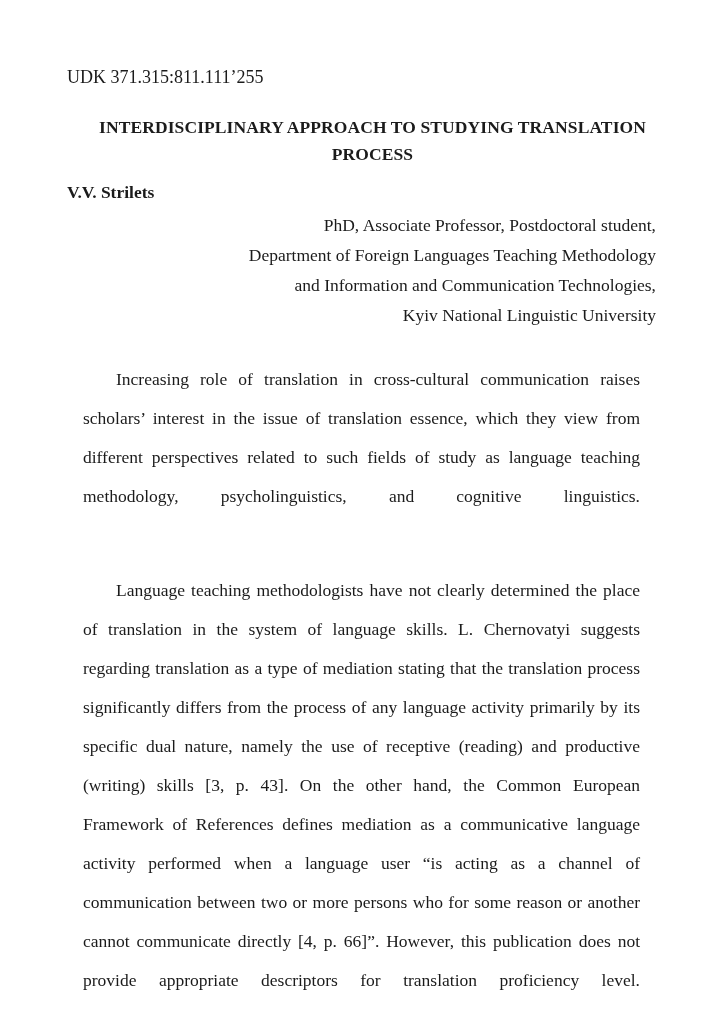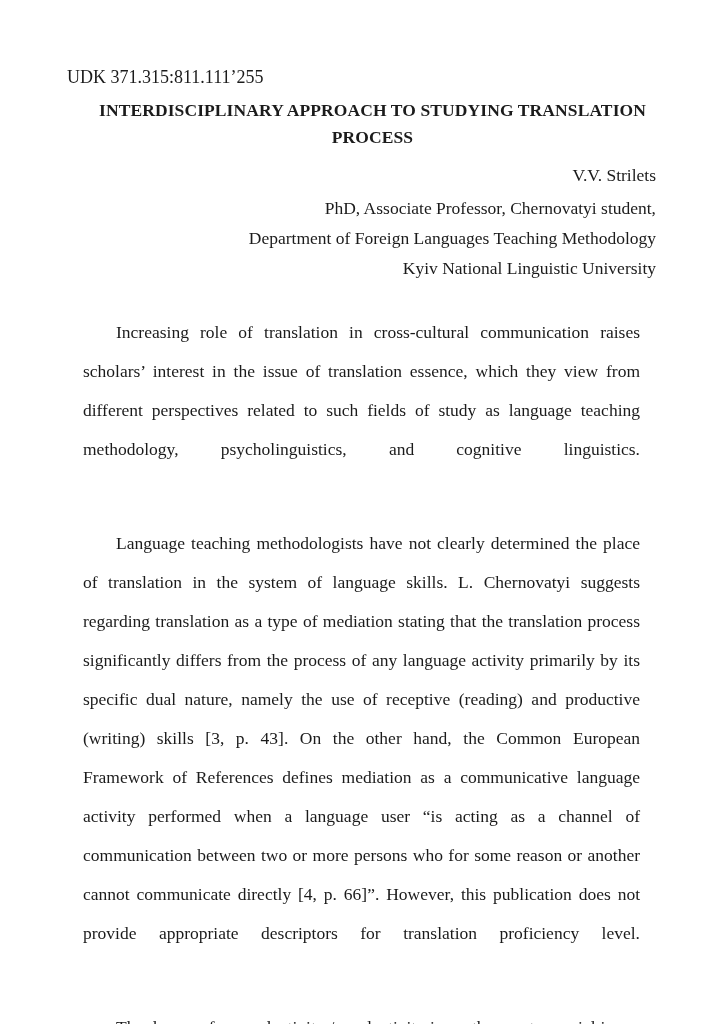--- a/index.html
+++ b/index.html
@@ -35,35 +35,35 @@
   }
 
   .udk {
     font-size: 18px;
     line-height: 26px;
     text-align: left;
     white-space: nowrap;
   }
 
   .title {
-    margin-top: 7px;
+    margin-top: 24px;
     font-size: 17.5px;
     font-weight: bold;
     line-height: 27px;
     text-align: center;
     letter-spacing: 0.1px;
     padding-left: 22px;
   }
 
   .byline {
     margin-top: 11px;
     font-size: 17.5px;
-    font-weight: normal;
+    font-weight: bold;
     line-height: 27px;
-    text-align: right;
+    text-align: left;
   }
 
   .affiliation {
     margin-top: 4px;
     font-size: 17.5px;
     line-height: 30px;
     text-align: right;
   }
   .affiliation .aff-line {
     display: block;
@@ -96,22 +96,23 @@
 <div class="page">
   <div class="content">
 
     <div class="udk">UDK 371.315:811.111’255</div>
 
     <div class="title">INTERDISCIPLINARY APPROACH TO STUDYING TRANSLATION PROCESS</div>
 
     <div class="byline">V.V. Strilets</div>
 
     <div class="affiliation">
-      <span class="aff-line">PhD, Associate Professor, Chernovatyi student,</span>
+      <span class="aff-line">PhD, Associate Professor, Postdoctoral student,</span>
       <span class="aff-line">Department of Foreign Languages Teaching Methodology</span>
+      <span class="aff-line">and Information and Communication Technologies,</span>
       <span class="aff-line">Kyiv National Linguistic University</span>
     </div>
 
     <div class="body-block">
       <p class="para">Increasing role of translation in cross-cultural communication raises scholars’ interest in the issue of translation essence, which they view from different perspectives related to such fields of study as language teaching methodology, psycholinguistics, and cognitive linguistics.</p>
       <p class="para">Language teaching methodologists have not clearly determined the place of translation in the system of language skills. L. Chernovatyi suggests regarding translation as a type of mediation stating that the translation process significantly differs from the process of any language activity primarily by its specific dual nature, namely the use of receptive (reading) and productive (writing) skills [3, p. 43]. On the other hand, the Common European Framework of References defines mediation as a communicative language activity performed when a language user “is acting as a channel of communication between two or more persons who for some reason or another cannot communicate directly [4, p. 66]”. However, this publication does not provide appropriate descriptors for translation proficiency level.</p>
       <p class="para">The degree of re-productivity / productivity is another controversial issue, which is currently being discussed. As a translator is not supposed to express his/her ideas, written mediation can be considered a purely re-productive activity. However, a more thorough analysis of translation process allows for revealing elements of productivity at the planning and editing stages. Thus, translation implies re-productivity in conveying source text author’s thoughts and productivity in choosing translation techniques and language/speech means for creating a target text.</p>
     </div>
 
   </div>

